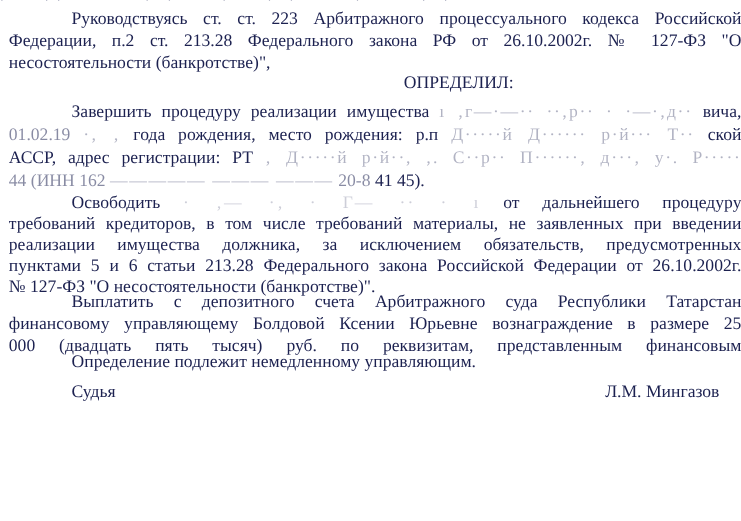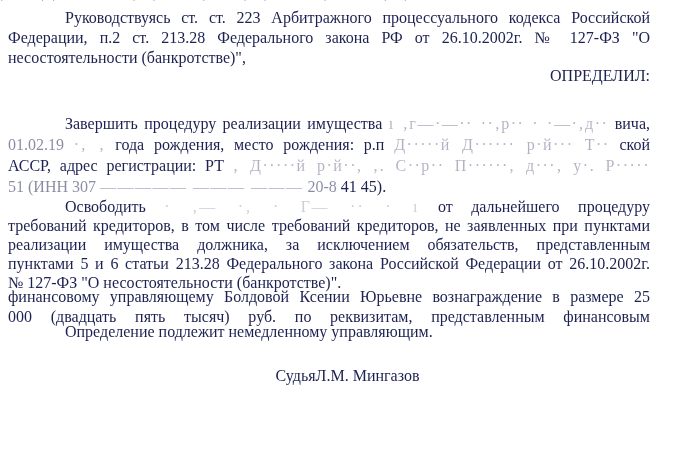--- a/index.html
+++ b/index.html
@@ -16,41 +16,41 @@
     position:absolute; top:0; left:0; right:0;
     height:4px; overflow:hidden;
     opacity:.85;
   }
   .top-artifact span {
     display:block; margin-top:-14px;
     white-space:nowrap; letter-spacing:6px;
     font-size:15px; color:#1c2150;
   }
   .doc-body {
-    position:absolute; top:8px; left:8px; right:24px;
+    position:absolute; top:8px; left:8px; right:0;
   }
   .para { --lh:20px; }
   .line {
     line-height:var(--lh);
     height:var(--lh);
     overflow:hidden;
     text-align:left;
   }
   .line.just { text-align:justify; text-align-last:justify; }
   .line.indent { text-indent:57px; }
   .heading {
     line-height:20px; height:20px;
     margin-top:-2px;
-    text-align:right;
+    text-align:center;
     padding-left:152px;
   }
   .sig-row {
     display:flex;
-    justify-content:center;
-    margin-top:24px;
+    justify-content:space-between;
+    margin-top:7px;
     line-height:20px;
     padding:0 20px 0 57px;
   }
   .seg-n { opacity:1; }
   .seg-f { opacity:.52; filter:blur(.3px); }
   .seg-m { opacity:.34; filter:blur(.5px); letter-spacing:1.5px; }
   .seg-w { opacity:.22; filter:blur(.5px); letter-spacing:2px; }
 </style>
 </head>
 <body>
@@ -59,34 +59,35 @@
   <div class="top-artifact">
     <span>‚ ı ‚‚ . ııı ‚ , ı. ‚ı ı‚ , ı ı ‚ . ı ‚ , ı</span>
   </div>
   <div class="doc-body" id="doc-body">
       <div class="para" style="--lh: 20px;">
         <div class="line just indent"><span class="seg-n">Руководствуясь ст. ст. 223 Арбитражного процессуального кодекса Российской</span></div>
         <div class="line just"><span class="seg-n">Федерации, п.2 ст. 213.28 Федерального закона РФ от 26.10.2002г. № 127-ФЗ "О</span></div>
         <div class="line"><span class="seg-n">несостоятельности (банкротстве)",</span></div>
       </div>
       <div class="heading">ОПРЕДЕЛИЛ:</div>
-      <div class="para" style="margin-top: 27px; --lh: 21px;">
+      <div class="para" style="margin-top: 5px; --lh: 21px;">
         <div class="line just indent"><span class="seg-n">Завершить процедуру реализации имущества</span> <span class="seg-m">ı ‚г—·—··  ··‚р··  ·  ·—·‚д··</span> <span class="seg-n">вича,</span></div>
         <div class="line just"><span class="seg-f">01.02.19</span> <span class="seg-m">·‚ ‚</span> <span class="seg-n">года рождения, место рождения: р.п</span> <span class="seg-m">Д·····й  Д······  р·й···  Т··</span> <span class="seg-n">ской</span></div>
         <div class="line just"><span class="seg-n">АССР, адрес регистрации: РТ</span> <span class="seg-m">‚ Д·····й р·й··, ‚. С··р·· П······‚ д···‚ у·. Р·····</span></div>
-        <div class="line"><span class="seg-f">51 (ИНН 307</span> <span class="seg-m">————— ———  ———</span> <span class="seg-f">20-8</span> <span class="seg-n">41 45).</span></div>
+        <div class="line"><span class="seg-f">44 (ИНН 162</span> <span class="seg-m">————— ———  ———</span> <span class="seg-f">20-8</span> <span class="seg-n">41 45).</span></div>
       </div>
       <div class="para" style="--lh: 19px;">
         <div class="line just indent"><span class="seg-n">Освободить</span> <span class="seg-w">· ‚—  ·‚  ·  Г—  ··  ·  ı</span> <span class="seg-n">от дальнейшего процедуру</span></div>
-        <div class="line just"><span class="seg-n">требований кредиторов, в том числе требований кредиторов, не заявленных при пунктами</span></div>
-        <div class="line just"><span class="seg-n">реализации имущества должника, за исключением обязательств, представленным</span></div>
+        <div class="line just"><span class="seg-n">требований кредиторов, в том числе требований материалы, не заявленных при введении</span></div>
+        <div class="line just"><span class="seg-n">реализации имущества должника, за исключением обязательств, предусмотренных</span></div>
         <div class="line just"><span class="seg-n">пунктами 5 и 6 статьи 213.28 Федерального закона Российской Федерации от 26.10.2002г.</span></div>
         <div class="line"><span class="seg-n">№ 127-ФЗ "О несостоятельности (банкротстве)".</span></div>
       </div>
       <div class="para" style="margin-top: -5px; --lh: 20px;">
+        <div class="line just indent"><span class="seg-n">Выплатить с депозитного счета Арбитражного суда Республики Татарстан</span></div>
         <div class="line just"><span class="seg-n">финансовому управляющему Болдовой Ксении Юрьевне вознаграждение в размере 25</span></div>
         <div class="line just"><span class="seg-n">000 (двадцать пять тысяч) руб. по реквизитам, представленным финансовым</span></div>
       </div>
       <div class="para" style="margin-top: -5px; --lh: 20px;">
         <div class="line indent"><span class="seg-n">Определение подлежит немедленному управляющим.</span></div>
       </div>
       <div class="sig-row">
         <span>Судья</span>
         <span>Л.М. Мингазов</span>
       </div>

